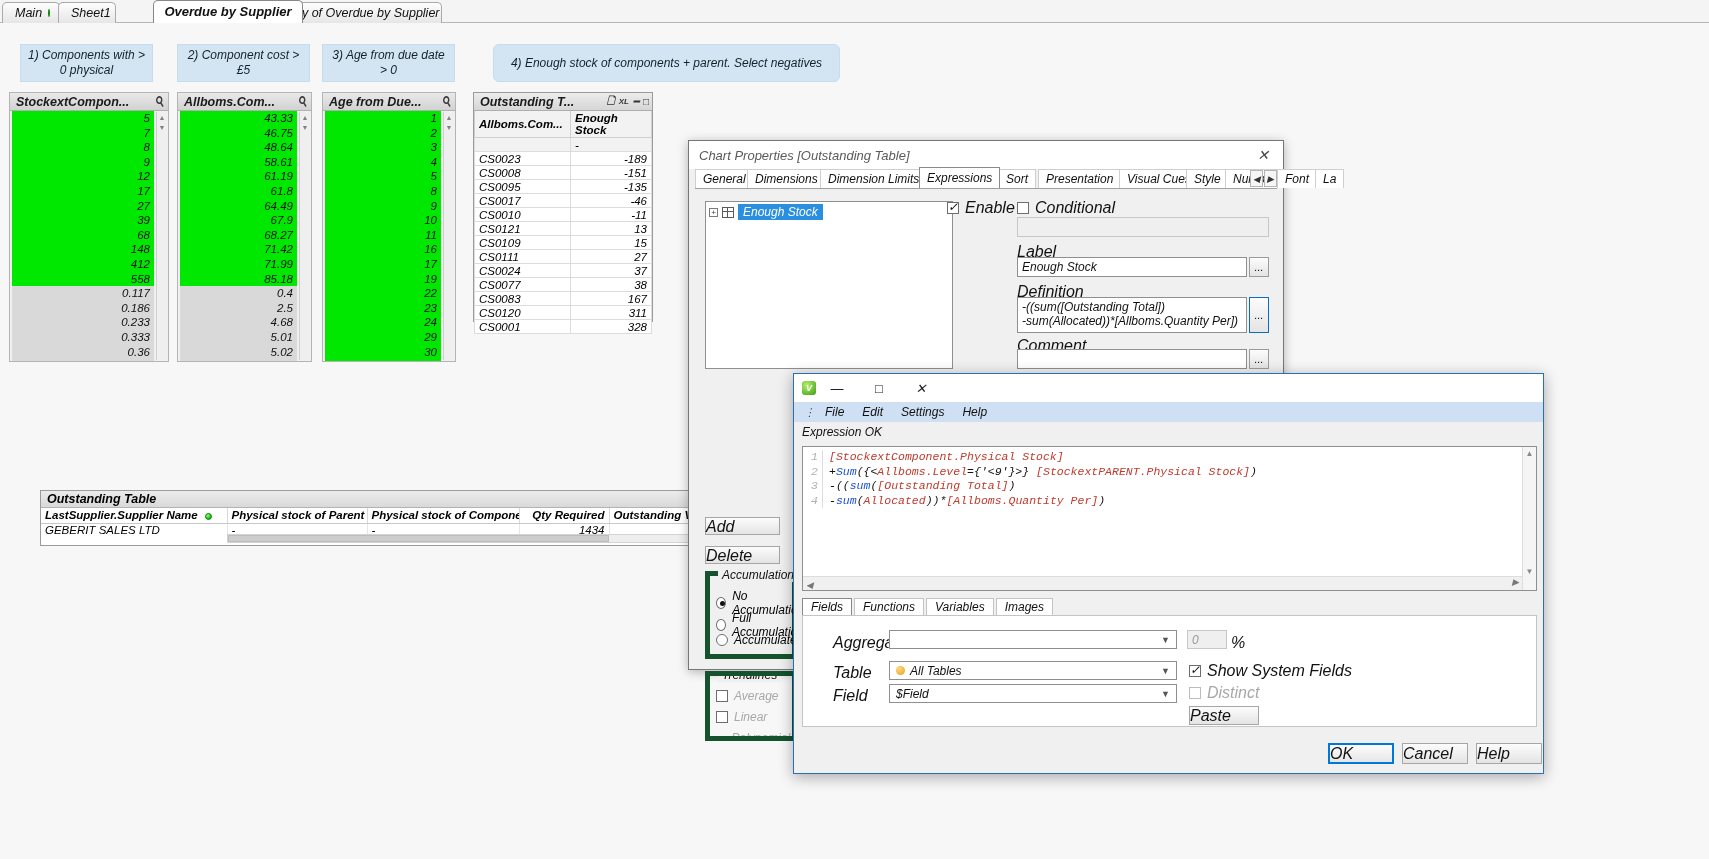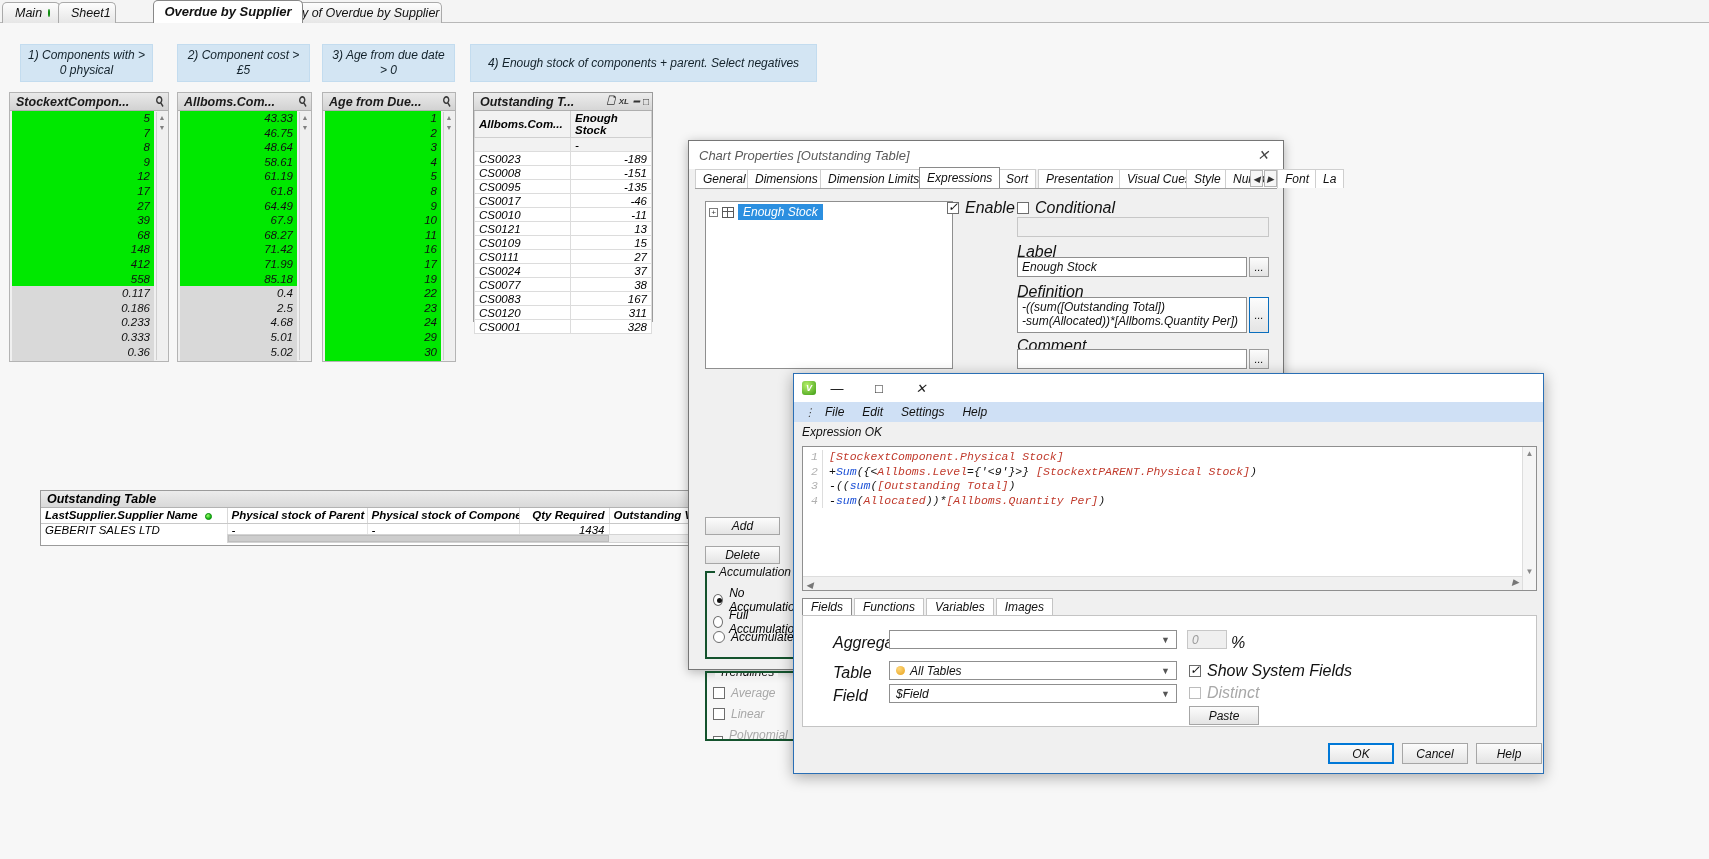--- a/index.html
+++ b/index.html
@@ -146,39 +146,39 @@
   .treeitem { display: flex; align-items: center; gap: 4px; padding: 2px 3px; }
   .plusbox { width: 9px; height: 9px; border: 1px solid #7a7a7a; background: #fff;
              font-size: 8px; line-height: 7px; text-align: center; color: #333; }
   .gridicon { width: 12px; height: 11px; background: #fff; border: 1px solid #5a5a5a;
               display: inline-block; position: relative; }
   .gridicon:before { content:""; position:absolute; left:0; right:0; top:3px; height:1px; background:#5a5a5a; }
   .gridicon:after { content:""; position:absolute; top:0; bottom:0; left:4px; width:1px; background:#5a5a5a; }
   .selitem { background: #2b8fe0; color: #fff; padding: 1px 5px; }
 
   .btn { background: linear-gradient(#fcfcfc,#e4e4e4); border: 1px solid #a6a6a6;
-         font-size: 12px; text-align: center; color: #111; }
+         font-size: 16px; color: #111; }
   .btn.primary { border: 2px solid #0078d7; background: linear-gradient(#fcfcfc,#e6e6e6); }
 
   .fieldlabel { font-size: 16px; color: #111; }
   .tbox { background: #fff; border: 1px solid #8f8f8f; font-size: 12px; padding: 2px 4px; color:#111; }
   .tbox.disabled { background: #efefef; border-color: #c7c7c7; }
   .ellipsisbtn { background: linear-gradient(#fcfcfc,#e4e4e4); border: 1px solid #9b9b9b;
                  font-size: 11px; text-align:center; color:#111; }
   .ellipsisbtn.blue { border: 1px solid #0a6ebd; }
 
   .chk { width: 12px; height: 12px; border: 1px solid #6d6d6d; background: #fff;
          display: inline-block; position: relative; }
   .chk.on:after { content:"\2713"; position: absolute; left: 0px; top: -3px;
                   font-size: 12px; color: #111; }
   .radio { width: 12px; height: 12px; border: 1px solid #6d6d6d; border-radius: 50%;
            background: #fff; display: inline-block; position: relative; }
   .radio.on:after { content:""; position:absolute; left:2.5px; top:2.5px; width:5px; height:5px;
                     border-radius:50%; background:#111; }
-  .group { position: absolute; border: 2px solid #14532d; }
+  .group { position: absolute; border: 5px solid #14532d; }
   .group > .glab { position: absolute; top: -8px; left: 8px; background: #f0f0f0;
                    padding: 0 4px; font-size: 12px; color: #111; }
   .row { display: flex; align-items: center; gap: 6px; }
 
   
   #editExpr { position: absolute; left: 793px; top: 373px; width: 751px; height: 401px;
               background: #f0f0f0; border: 1px solid #2a6fb5; box-shadow: 0 3px 14px rgba(0,0,0,0.33); }
   .ee-title { height: 28px; display: flex; align-items: center; background: #fff; padding-left: 8px; }
   .ee-logo { width: 14px; height: 14px; border-radius: 3px;
              background: radial-gradient(circle at 35% 30%, #b6f06a, #3d9b15);
@@ -239,21 +239,21 @@
 
   <div class="fbox" style="left:20px; top:44px; width:133px; height:38px;">
     <span>1) Components with &gt; 0 physical</span>
   </div>
   <div class="fbox" style="left:177px; top:44px; width:133px; height:38px;">
     <span>2) Component cost &gt; £5</span>
   </div>
   <div class="fbox" style="left:322px; top:44px; width:133px; height:38px;">
     <span>3) Age from due date &gt; 0</span>
   </div>
-  <div class="fbox" style="left:470px; top:44px; width:347px; height:38px;">
+  <div class="fbox" style="left:493px; top:44px; width:347px; height:38px;border-radius:6px;">
     <span>4) Enough stock of components + parent. Select negatives</span>
   </div>
 
   <div class="listbox" id="lb0" style="left:9px; top:92px; width:160px; height:270px;">
     <div class="lb-caption">
       <span>StockextCompon...</span>
       <span class="magnify">⚲</span>
     </div>
     <div class="lb-body" style="height:250px;">
       <div class="lb-col" style="right:14px;" id="lb0vals">

